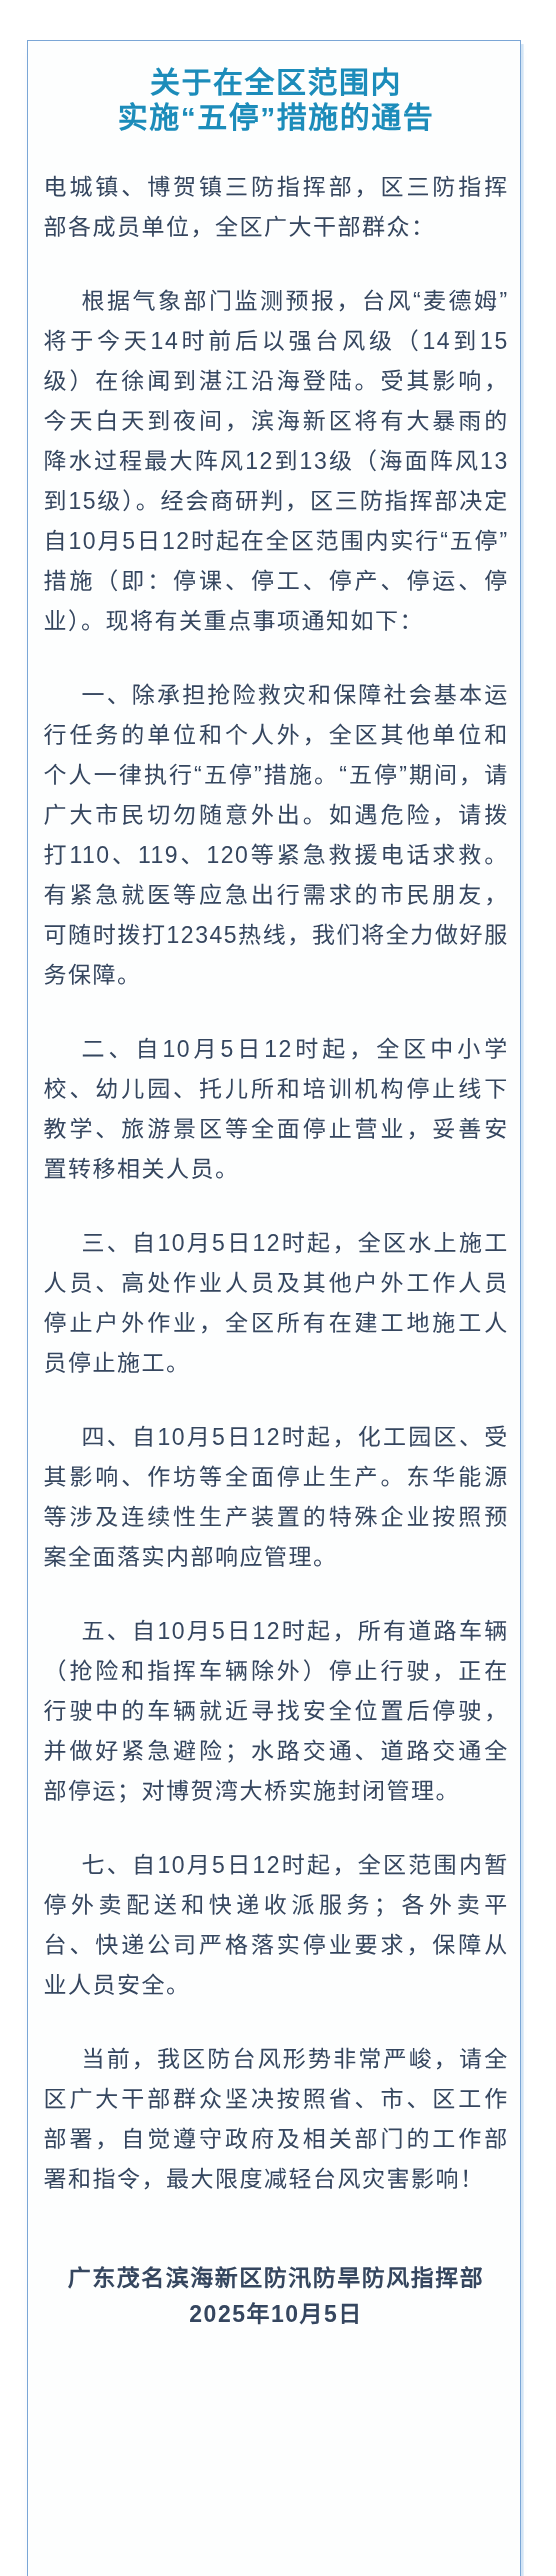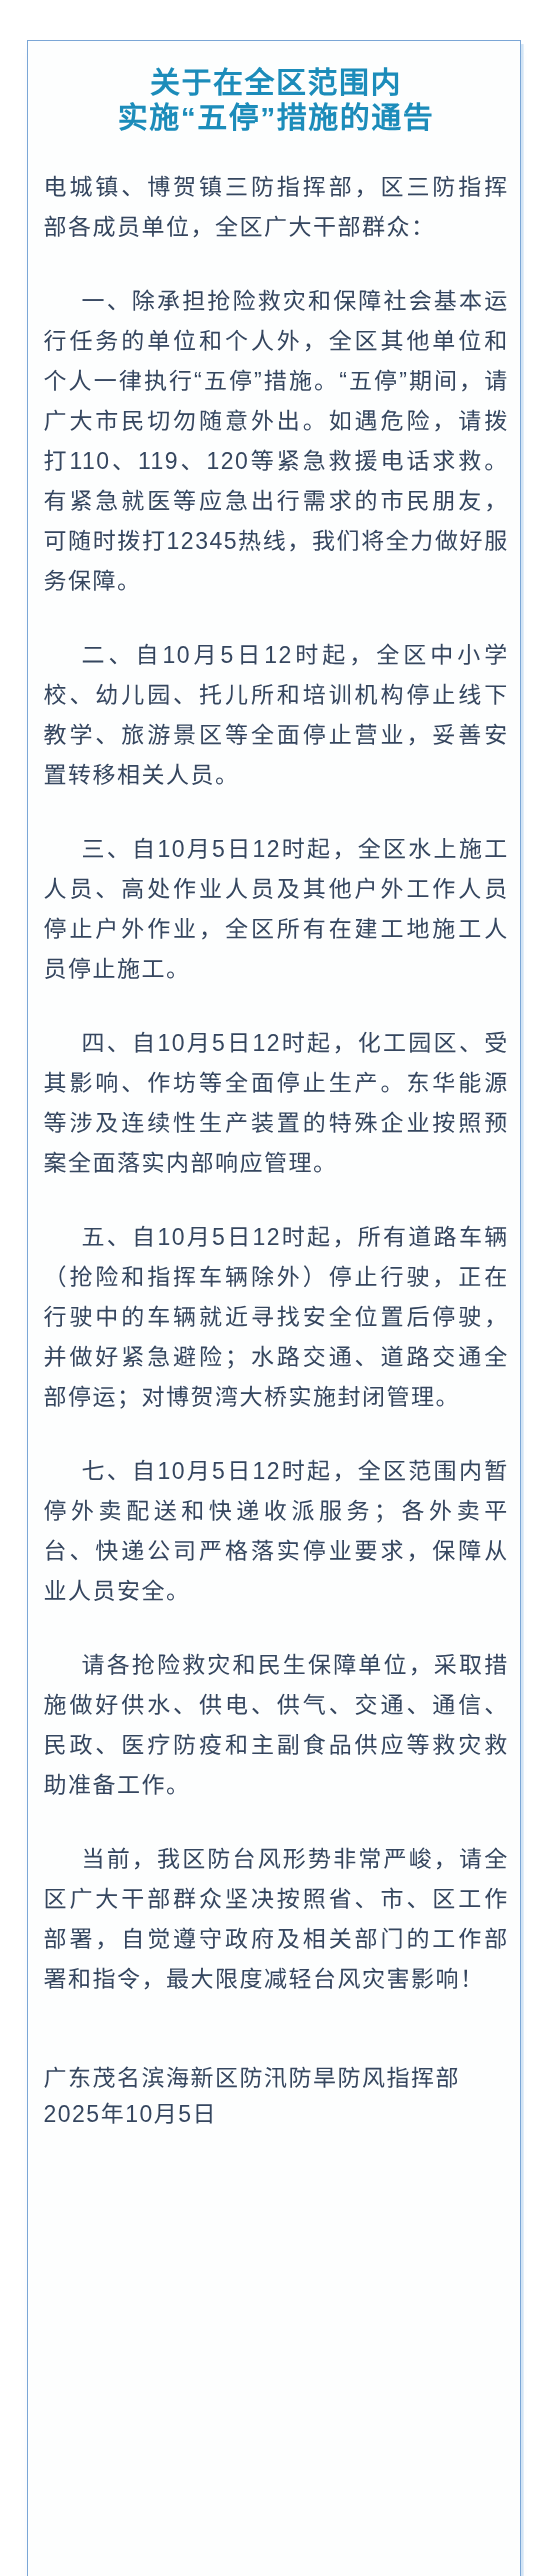--- a/index.html
+++ b/index.html
@@ -45,49 +45,49 @@
     letter-spacing: 1.5px;
     text-align: justify;
     text-indent: 38px;
     font-weight: 500;
   }
   .notice-body p.no-indent {
     text-indent: 0;
   }
   .notice-footer {
     margin-top: 61px;
-    text-align: left;
+    text-align: center;
     color: #35465f;
     font-size: 23px;
     line-height: 36px;
     letter-spacing: 1.5px;
-    font-weight: 400;
+    font-weight: 700;
   }
   .notice-footer .sig-line {
     margin: 0;
   }
 </style>
 </head>
 <body>
 
 <main class="notice-card">
   <h1 class="notice-title">
     <span>关于在全区范围内</span><br>
     <span>实施“五停”措施的通告</span>
   </h1>
 
   <section class="notice-body">
     <p class="no-indent">电城镇、博贺镇三防指挥部，区三防指挥部各成员单位，全区广大干部群众：</p>
+    <p>根据气象部门监测预报，台风“麦德姆”将于今天14时前后以强台风级（14到15级）在徐闻到湛江沿海登陆。受其影响，今天白天到夜间，滨海新区将有大暴雨的降水过程最大阵风12到13级（海面阵风13到15级）。经会商研判，区三防指挥部决定自10月5日12时起在全区范围内实行“五停”措施（即：停课、停工、停产、停运、停业）。现将有关重点事项通知如下：</p>
     <p>一、除承担抢险救灾和保障社会基本运行任务的单位和个人外，全区其他单位和个人一律执行“五停”措施。“五停”期间，请广大市民切勿随意外出。如遇危险，请拨打110、119、120等紧急救援电话求救。有紧急就医等应急出行需求的市民朋友，可随时拨打12345热线，我们将全力做好服务保障。</p>
     <p>二、自10月5日12时起，全区中小学校、幼儿园、托儿所和培训机构停止线下教学、旅游景区等全面停止营业，妥善安置转移相关人员。</p>
     <p>三、自10月5日12时起，全区水上施工人员、高处作业人员及其他户外工作人员停止户外作业，全区所有在建工地施工人员停止施工。</p>
     <p>四、自10月5日12时起，化工园区、受其影响、作坊等全面停止生产。东华能源等涉及连续性生产装置的特殊企业按照预案全面落实内部响应管理。</p>
     <p>五、自10月5日12时起，所有道路车辆（抢险和指挥车辆除外）停止行驶，正在行驶中的车辆就近寻找安全位置后停驶，并做好紧急避险；水路交通、道路交通全部停运；对博贺湾大桥实施封闭管理。</p>
     <p>七、自10月5日12时起，全区范围内暂停外卖配送和快递收派服务；各外卖平台、快递公司严格落实停业要求，保障从业人员安全。</p>
-    <p>请各抢险救灾和民生保障单位，采取措施做好供水、供电、供气、交通、通信、民政、医疗防疫和主副食品供应等救灾救助准备工作。</p>
     <p>当前，我区防台风形势非常严峻，请全区广大干部群众坚决按照省、市、区工作部署，自觉遵守政府及相关部门的工作部署和指令，最大限度减轻台风灾害影响！</p>
   </section>
 
   <footer class="notice-footer">
     <p class="sig-line">广东茂名滨海新区防汛防旱防风指挥部</p>
     <p class="sig-line">2025年10月5日</p>
   </footer>
 </main>
 
 

